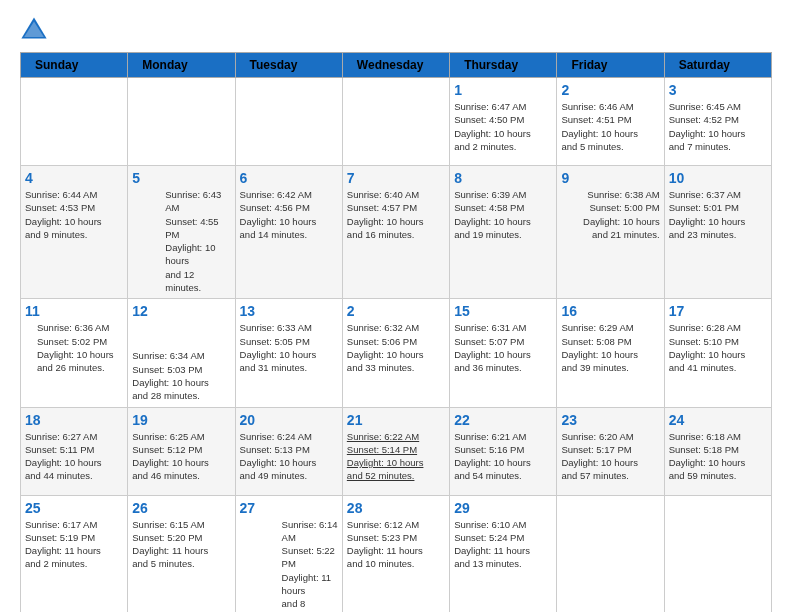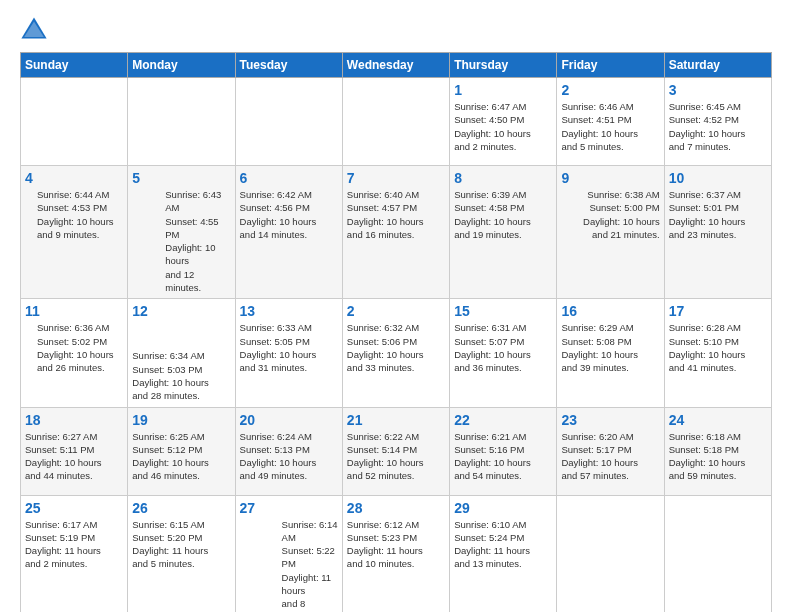--- a/index.html
+++ b/index.html
@@ -47,24 +47,24 @@
       font-size: 16px;
       color: #333;
     }
     table {
       width: 100%;
       border-collapse: collapse;
       table-layout: fixed;
     }
     thead tr th {
       background-color: #1a6fc4;
-      color: #ffffff;
+      color: #000000;
       font-size: 12px;
       font-weight: bold;
-      padding: 5px 4px;
+      padding: 5px 14px;
       text-align: left;
       border: 1px solid #aaa;
     }
     tbody tr td {
       vertical-align: top;
       border: 1px solid #ccc;
       padding: 4px 4px 4px 4px;
       font-size: 10px;
       color: #333;
       height: 88px;
@@ -145,21 +145,21 @@
           <span class="day-number">3</span>
           <div class="day-info" style="white-space: pre-line;">Sunrise: 6:45 AM
 Sunset: 4:52 PM
 Daylight: 10 hours
 and 7 minutes.</div>
         </td>
       </tr>
       <tr>
         <td>
           <span class="day-number">4</span>
-          <div class="day-info" style="white-space: pre-line; margin-left: 12px;">Sunrise: 6:44 AM
+          <div class="day-info" style="white-space: pre-line;">Sunrise: 6:44 AM
 Sunset: 4:53 PM
 Daylight: 10 hours
 and 9 minutes.</div>
         </td>
         <td>
           <span class="day-number">5</span>
           <div class="day-info" style="white-space: pre-line; margin-left: 33px;">Sunrise: 6:43 AM
 Sunset: 4:55 PM
 Daylight: 10 hours
 and 12 minutes.</div>
@@ -268,21 +268,21 @@
         </td>
         <td>
           <span class="day-number">20</span>
           <div class="day-info" style="white-space: pre-line;">Sunrise: 6:24 AM
 Sunset: 5:13 PM
 Daylight: 10 hours
 and 49 minutes.</div>
         </td>
         <td>
           <span class="day-number">21</span>
-          <div class="day-info" style="white-space: pre-line;">Sunrise: 6:22 AM
+          <div class="day-info" style="white-space: pre-line; text-decoration: underline;">Sunrise: 6:22 AM
 Sunset: 5:14 PM
 Daylight: 10 hours
 and 52 minutes.</div>
         </td>
         <td>
           <span class="day-number">22</span>
           <div class="day-info" style="white-space: pre-line;">Sunrise: 6:21 AM
 Sunset: 5:16 PM
 Daylight: 10 hours
 and 54 minutes.</div>

